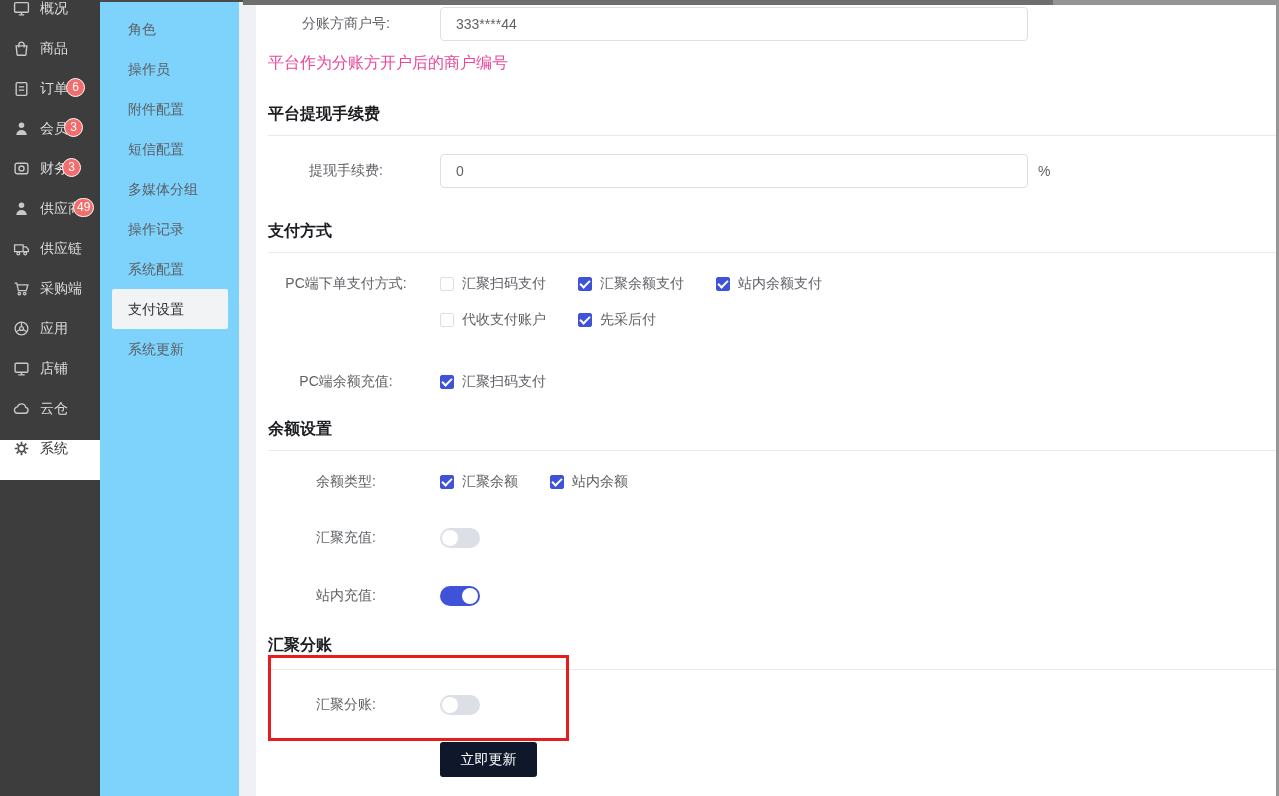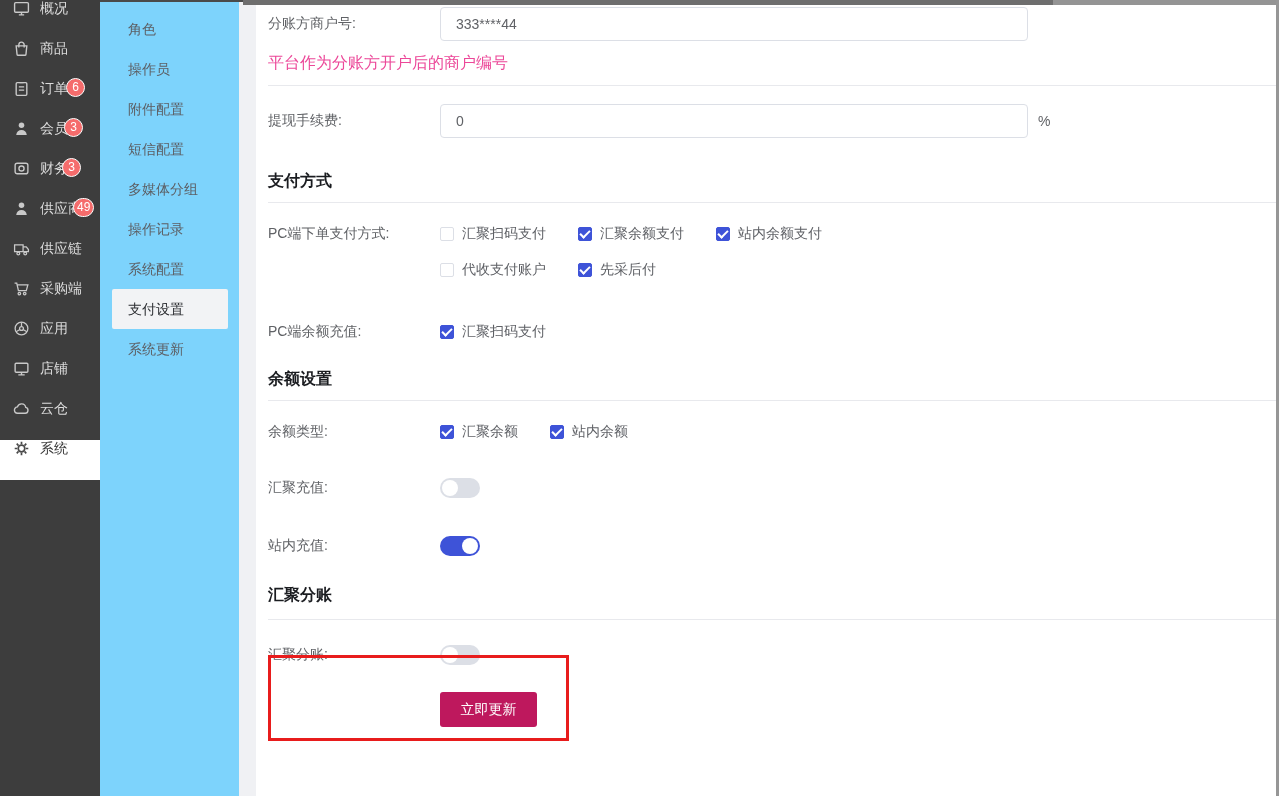--- a/index.html
+++ b/index.html
@@ -28,21 +28,21 @@
   
   .strip-thin{position:absolute;left:100px;top:0;width:1179px;height:2px;background:#4a4a4a;z-index:7;}
   .strip-dark{position:absolute;left:243px;top:0;width:810px;height:5px;background:#6e6e6e;z-index:8;}
   .strip-light{position:absolute;left:1053px;top:0;width:226px;height:5px;background:#949494;z-index:8;}
   .edge-right{position:absolute;left:1276px;top:0;width:3px;height:796px;background:#969696;z-index:8;}
 
   
   .card{position:absolute;left:256px;top:5px;width:1021px;height:791px;background:#fff;
         padding-left:12px;box-sizing:border-box;overflow:hidden;z-index:1;}
   .form-row{display:flex;align-items:center;}
-  .form-label{width:172px;box-sizing:border-box;padding-right:16px;text-align:left;
+  .form-label{width:172px;box-sizing:border-box;padding-right:16px;text-align:center;
               font-size:14px;color:#606266;flex:none;white-space:nowrap;}
   .text-input{width:588px;height:34px;border:1px solid #dcdfe6;border-radius:4px;
               padding:0 15px;box-sizing:border-box;font-size:14px;color:#606266;
               font-family:"Liberation Sans","DejaVu Sans",sans-serif;outline:none;background:#fff;}
   .unit{margin-left:10px;font-size:14px;color:#606266;}
   .help-text{margin-top:12px;font-size:16px;color:#ec4899;}
   .sec-header{margin-top:30px;font-size:16px;font-weight:bold;color:#1a1c20;line-height:21px;}
   .divider{height:1px;background:#e8e9ed;margin-top:11px;}
 
   
@@ -57,21 +57,21 @@
   
   .toggle{position:relative;width:40px;height:20px;border-radius:10px;background:#dcdfe6;cursor:pointer;flex:none;}
   .toggle .knob{position:absolute;left:2px;top:2px;width:16px;height:16px;border-radius:50%;background:#fff;}
   .toggle.on{background:#3e53d8;}
   .toggle.on .knob{left:22px;}
 
   
   .annotation{position:absolute;left:268px;top:655px;width:295px;height:80px;
               border:3px solid #e81c1c;z-index:9;pointer-events:none;}
 
-  .submit-btn{margin-left:172px;margin-top:27px;width:97px;height:35px;background:#be185d;
+  .submit-btn{margin-left:172px;margin-top:27px;width:97px;height:35px;background:#0f172a;
               color:#fff;font-size:14px;border:none;border-radius:3px;cursor:pointer;
               font-family:"Liberation Sans","DejaVu Sans",sans-serif;}
 </style>
 </head>
 <body>
 
 <div class="page">
 
   <div class="strip-thin"></div>
   <div class="strip-dark"></div>
@@ -213,20 +213,21 @@
   <main class="card">
 
     
     <div class="form-row" style="margin-top:2px">
       <span class="form-label">分账方商户号:</span>
       <input class="text-input" type="text" value="333****44" style="">
     </div>
     <div class="help-text">平台作为分账方开户后的商户编号</div>
 
     
+    <div class="sec-header" style="margin-top:29px">平台提现手续费</div>
     <div class="divider"></div>
     <div class="form-row" style="margin-top:18px">
       <span class="form-label">提现手续费:</span>
       <input class="text-input" type="text" value="0" style="">
       <span class="unit">%</span>
     </div>
 
     
     <div class="sec-header" style="margin-top:32px">支付方式</div>
     <div class="divider"></div>

